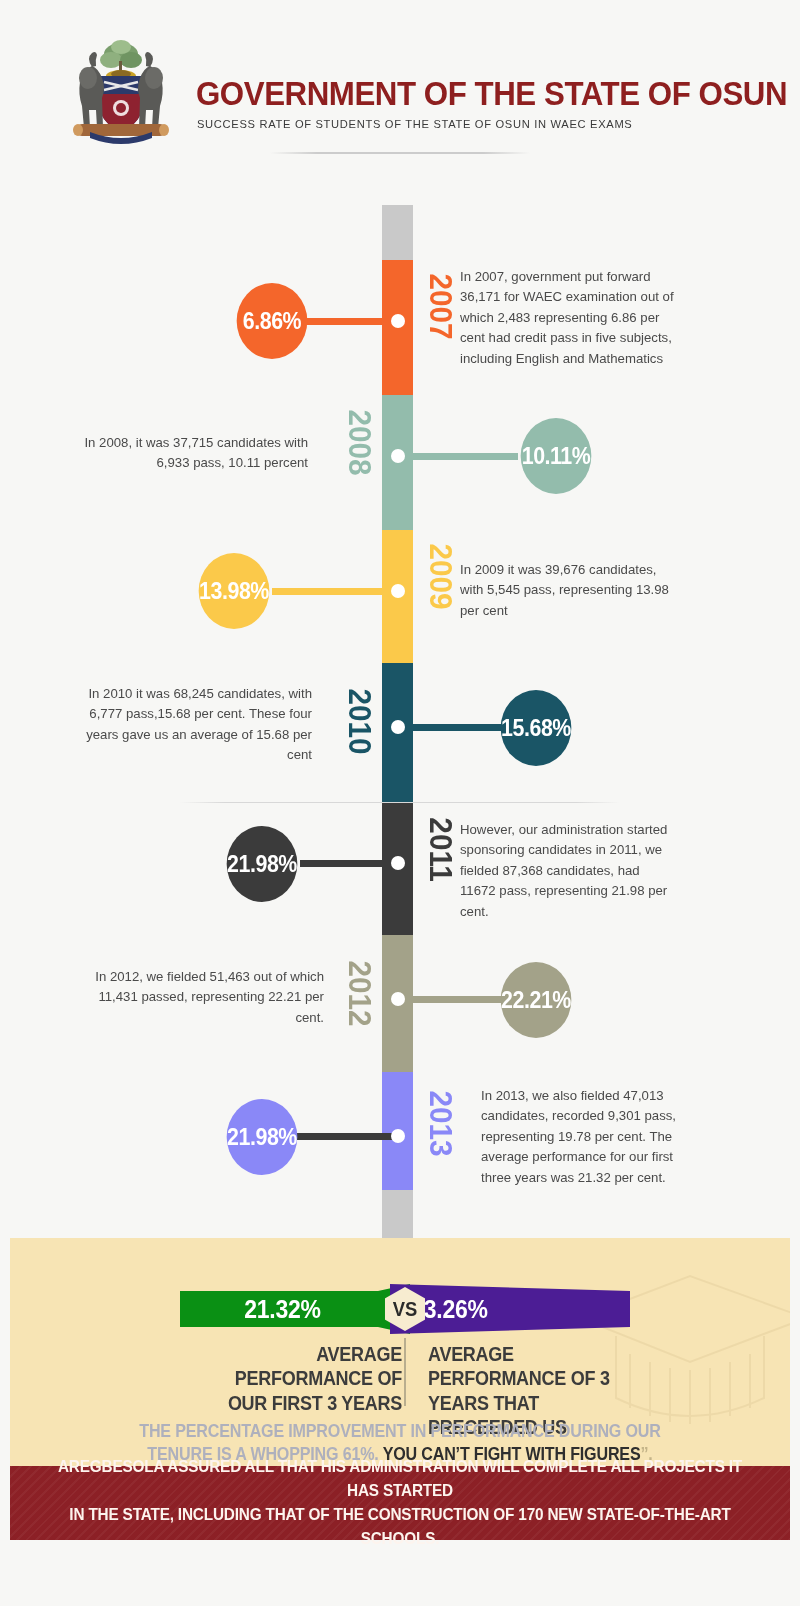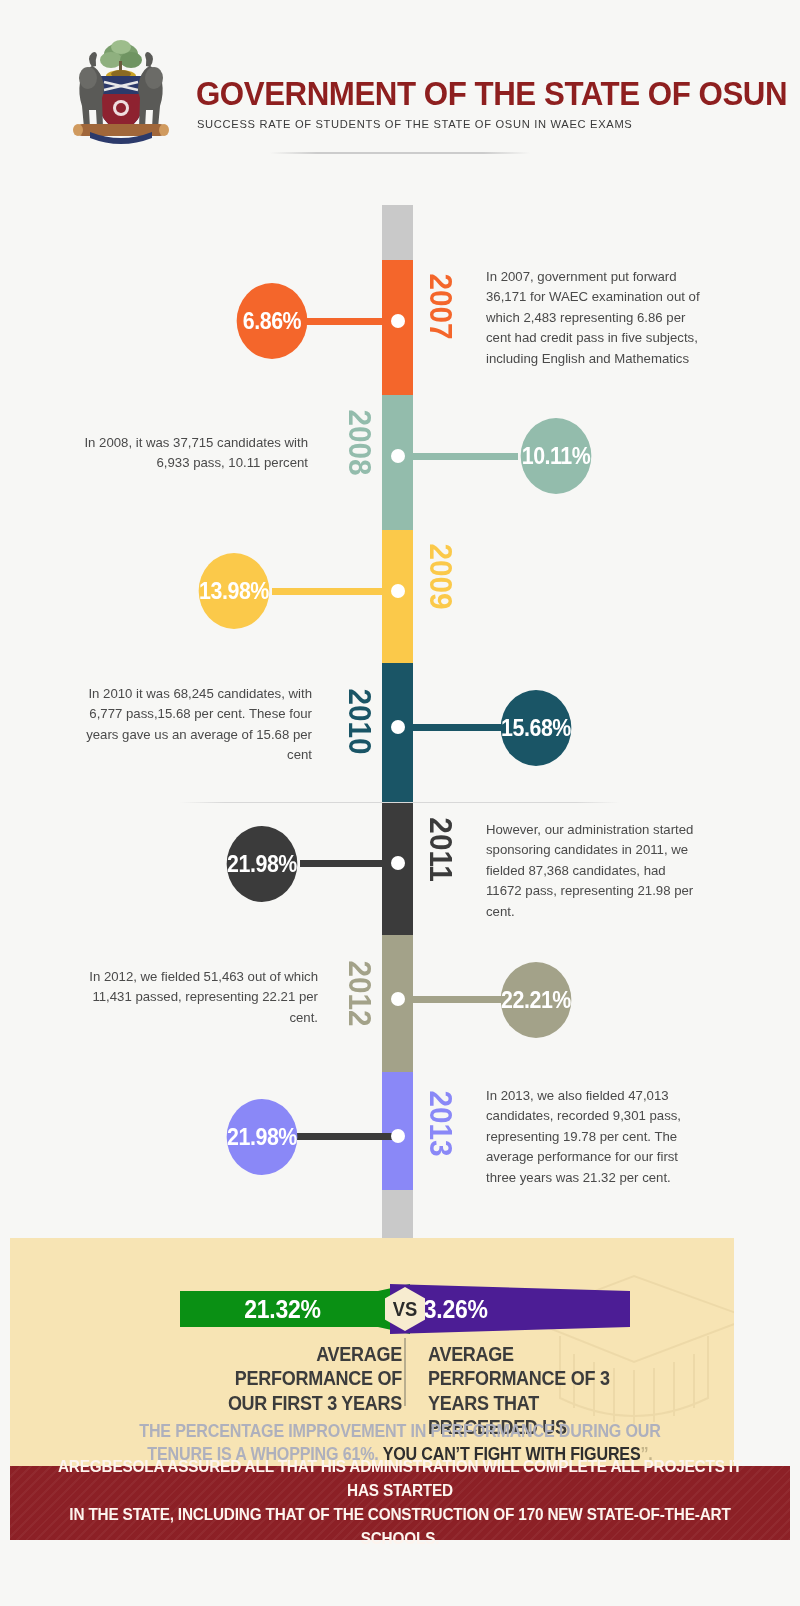--- a/index.html
+++ b/index.html
@@ -54,31 +54,31 @@
   .bubble {
     position:absolute; width:76px; height:76px; border-radius:50%;
     display:flex; align-items:center; justify-content:center;
     color:#fff; font-family:"Liberation Sans Narrow","Liberation Sans", sans-serif;
     font-size:23px; font-weight:bold; letter-spacing:-0.5px;
     transform:scaleX(0.93);
   }
   .desc {
     position:absolute; font-size:13.2px; color:#4a4a4a; line-height:1.55;
   }
-  .desc.right { left:486px; width:218px; text-align:left; }
+  .desc.right { left:460px; width:218px; text-align:left; }
   .desc.left  { width:230px; text-align:right; }
 
   .mid-rule {
     position:absolute; left:180px; top:802px; width:440px; height:1px;
     background:linear-gradient(to right,#f7f7f5,#d8d8d8 10%,#d8d8d8 90%,#f7f7f5);
   }
 
   
   .compare {
-    position:absolute; left:10px; top:1238px; width:724px; height:230px;
+    position:absolute; left:10px; top:1238px; width:780px; height:230px;
     background:#f7e4b4; overflow:hidden;
   }
   .cap-watermark {
     position:absolute; right:-30px; top:20px; width:260px; height:210px;
     opacity:0.30;
   }
   .vsrow { position:absolute; left:0; top:46px; width:780px; height:50px; }
   .vsbar-left {
     position:absolute; left:170px; top:0; width:230px; height:50px;
     background:#0a9014;
@@ -213,20 +213,21 @@
     <div class="year-label" style="left:341px;top:408px;color:#93bcac;">2008</div>
     <div class="desc left" style="left:78px;top:433px;">In 2008, it was 37,715 candidates with 6,933 pass, 10.11 percent</div>
 
     <div class="seg" style="top:530px;height:133px;background:#fbc94a;"></div>
     <div class="connector" style="left:272px;top:588px;width:126px;background:#fbc94a;"></div>
     <div class="bubble" style="left:196px;top:553px;background:#fbc94a;">
       <span>13.98%</span>
     </div>
     <div class="node" style="top:584px;"></div>
     <div class="year-label" style="left:422px;top:542px;color:#fbc94a;">2009</div>
+    <div class="desc right" style="top:560px;">In 2009 it was 39,676 candidates, with 5,545 pass, representing 13.98 per cent</div>
 
     <div class="seg" style="top:663px;height:140px;background:#1a5566;"></div>
     <div class="connector" style="left:398px;top:724px;width:112px;background:#1a5566;"></div>
     <div class="bubble" style="left:498px;top:690px;background:#1a5566;">
       <span>15.68%</span>
     </div>
     <div class="node" style="top:720px;"></div>
     <div class="year-label" style="left:341px;top:687px;color:#1a5566;">2010</div>
     <div class="desc left" style="left:82px;top:684px;">In 2010 it was 68,245 candidates, with 6,777 pass,15.68 per cent. These four years gave us an average of 15.68 per cent</div>
 
@@ -241,30 +242,30 @@
     <div class="year-label" style="left:422px;top:816px;color:#3b3b3b;">2011</div>
     <div class="desc right" style="top:820px;">However, our administration started sponsoring candidates in 2011, we fielded 87,368 candidates, had 11672 pass, representing 21.98 per cent.</div>
 
     <div class="seg" style="top:935px;height:137px;background:#a3a289;"></div>
     <div class="connector" style="left:398px;top:996px;width:106px;background:#a3a289;"></div>
     <div class="bubble" style="left:498px;top:962px;background:#a3a289;">
       <span>22.21%</span>
     </div>
     <div class="node" style="top:992px;"></div>
     <div class="year-label" style="left:341px;top:959px;color:#a3a289;">2012</div>
-    <div class="desc left" style="left:88px;top:967px;">In 2012, we fielded 51,463 out of which 11,431 passed, representing 22.21 per cent.</div>
+    <div class="desc left" style="left:94px;top:967px;">In 2012, we fielded 51,463 out of which 11,431 passed, representing 22.21 per cent.</div>
 
     <div class="seg" style="top:1072px;height:118px;background:#8a88f7;"></div>
     <div class="connector" style="left:288px;top:1133px;width:110px;background:#3b3b3b;"></div>
     <div class="bubble" style="left:224px;top:1099px;background:#8a88f7;">
       <span>21.98%</span>
     </div>
     <div class="node" style="top:1129px;"></div>
     <div class="year-label" style="left:422px;top:1089px;color:#8a88f7;">2013</div>
-    <div class="desc right" style="top:1086px;">In 2013, we also fielded 47,013 candidates, recorded 9,301 pass, representing 19.78 per cent. The average performance for our first three years was 21.32 per cent.</div>
+    <div class="desc right" style="top:1086px;margin-left:21px;">In 2013, we also fielded 47,013 candidates, recorded 9,301 pass, representing 19.78 per cent. The average performance for our first three years was 21.32 per cent.</div>
 
     <div class="bar cap-bottom"></div>
   </div>
 
   <div class="compare">
 
     <div class="cap-watermark">
       <svg viewBox="0 0 260 210" width="260" height="210">
         <g fill="none" stroke="#d8c18e" stroke-width="2">
           <path d="M20 60 L130 18 L246 60 L130 104 Z"></path>

